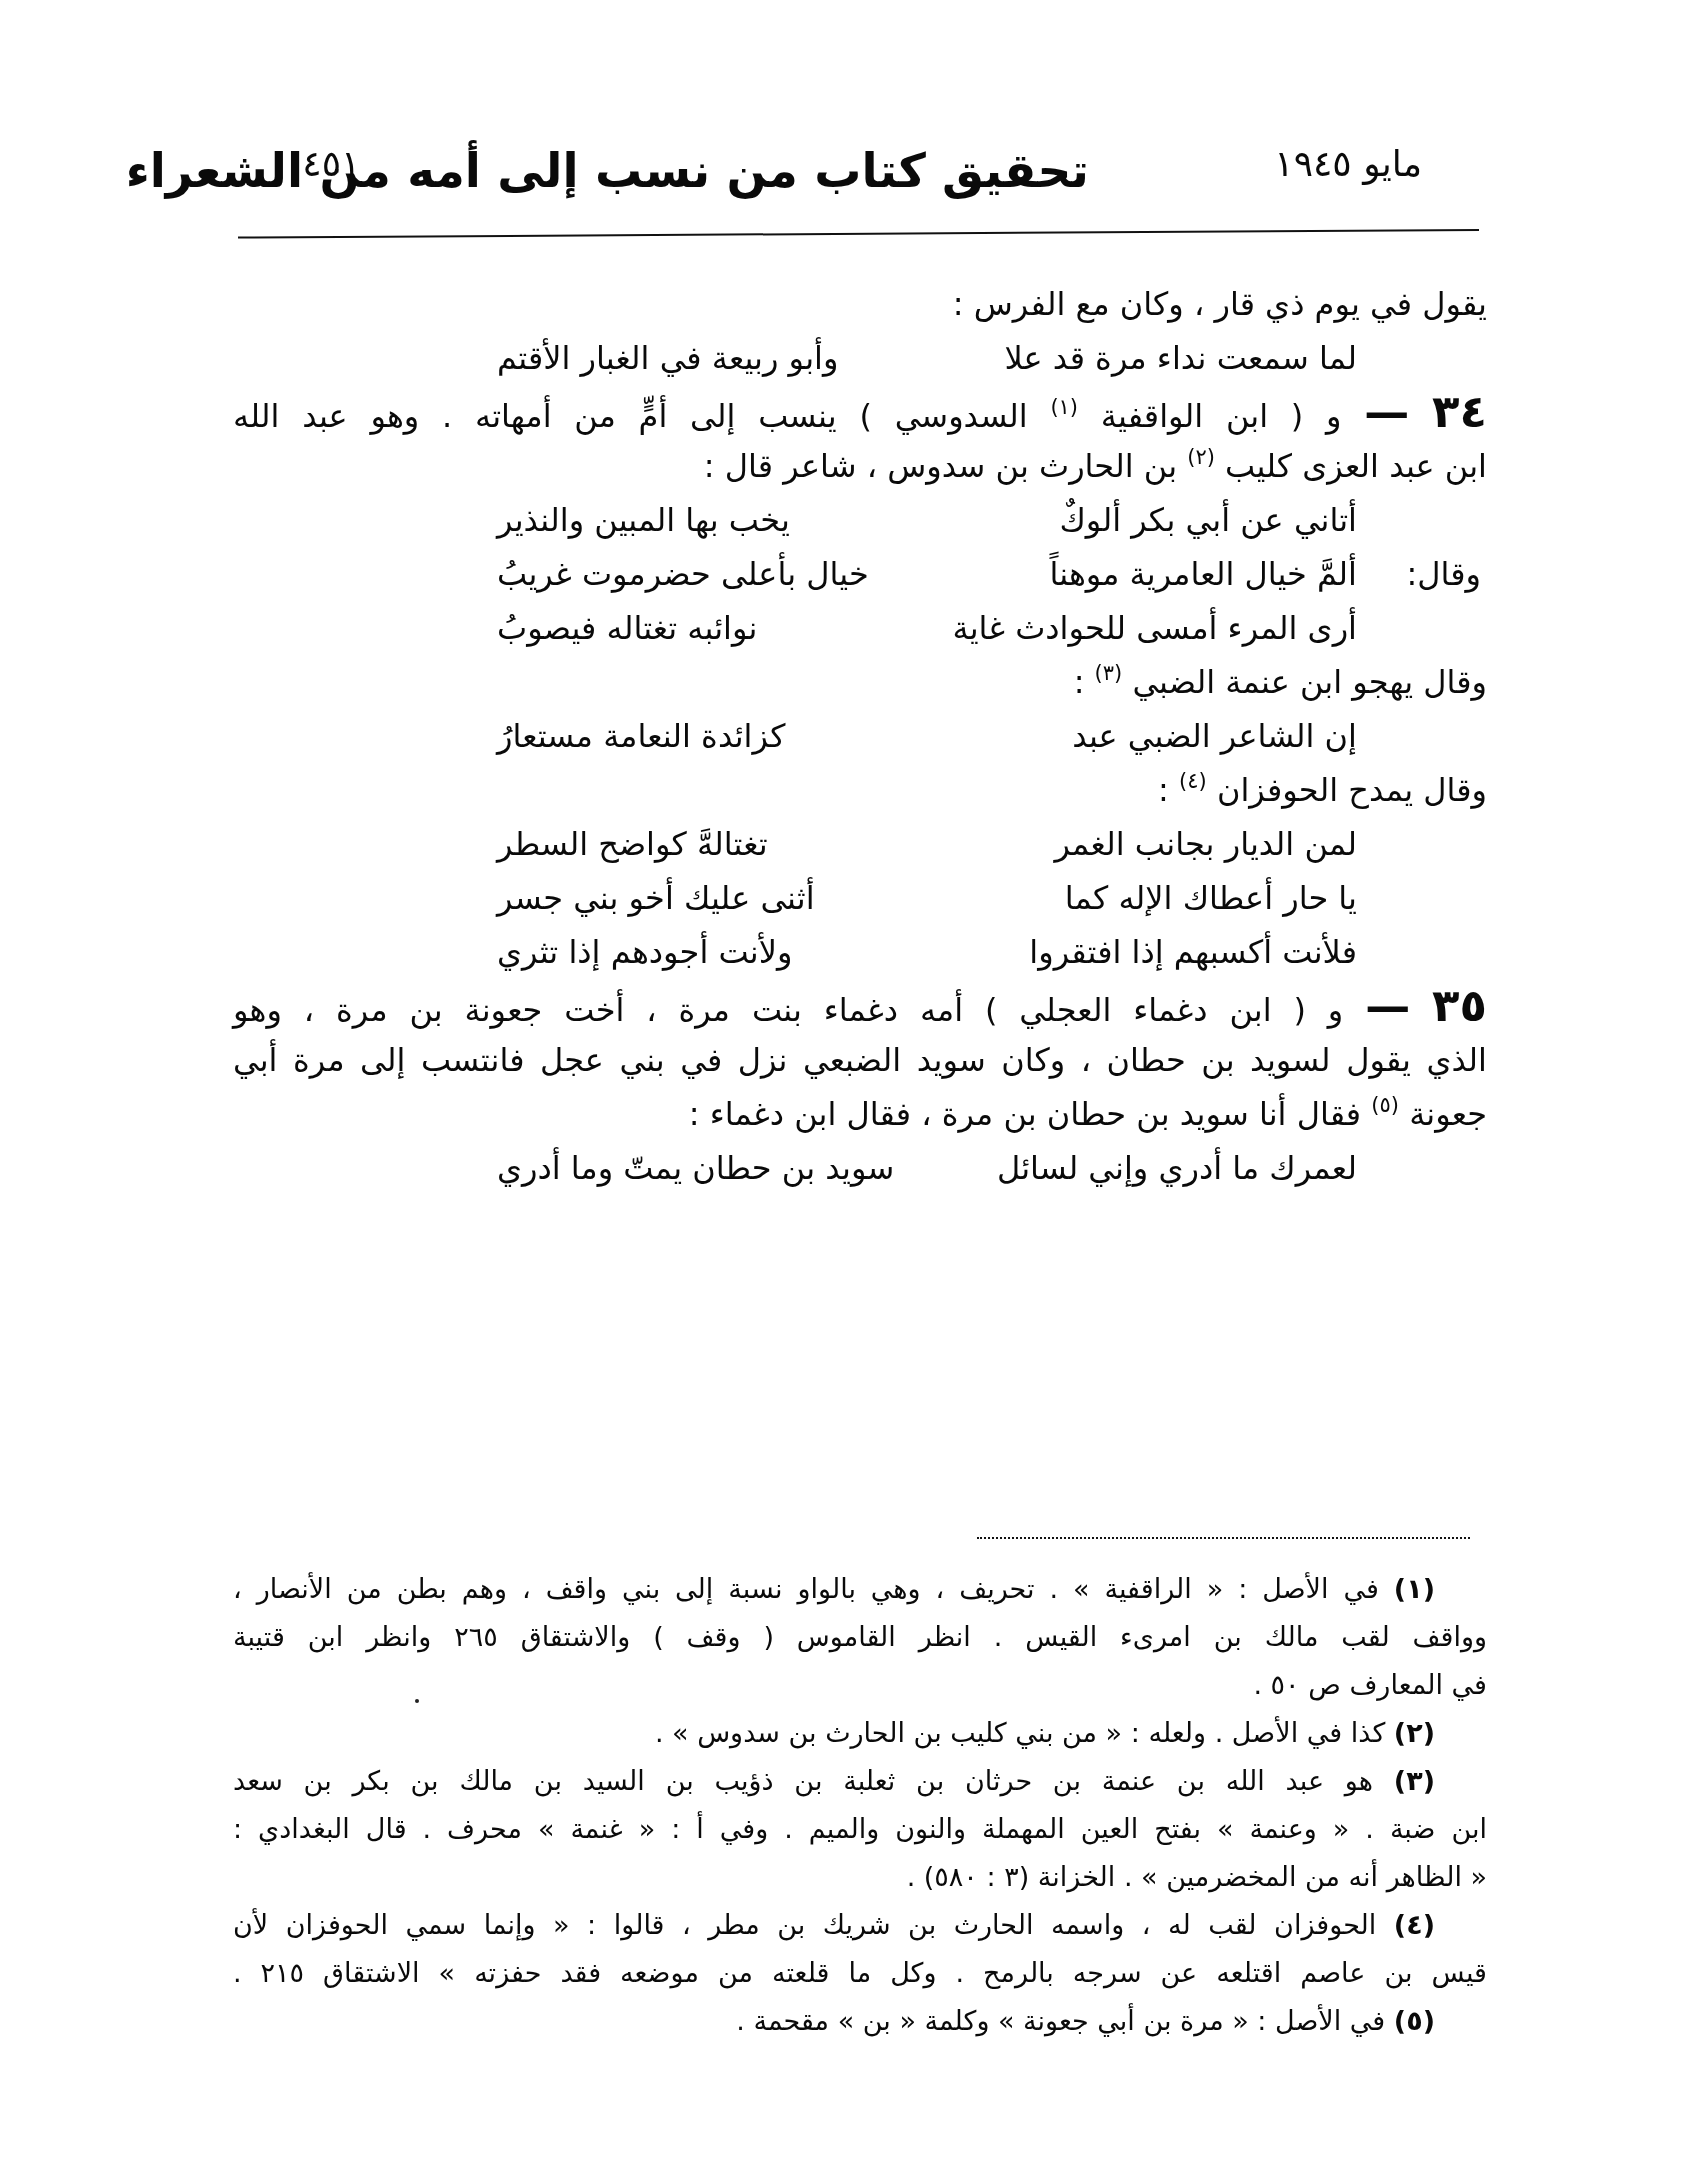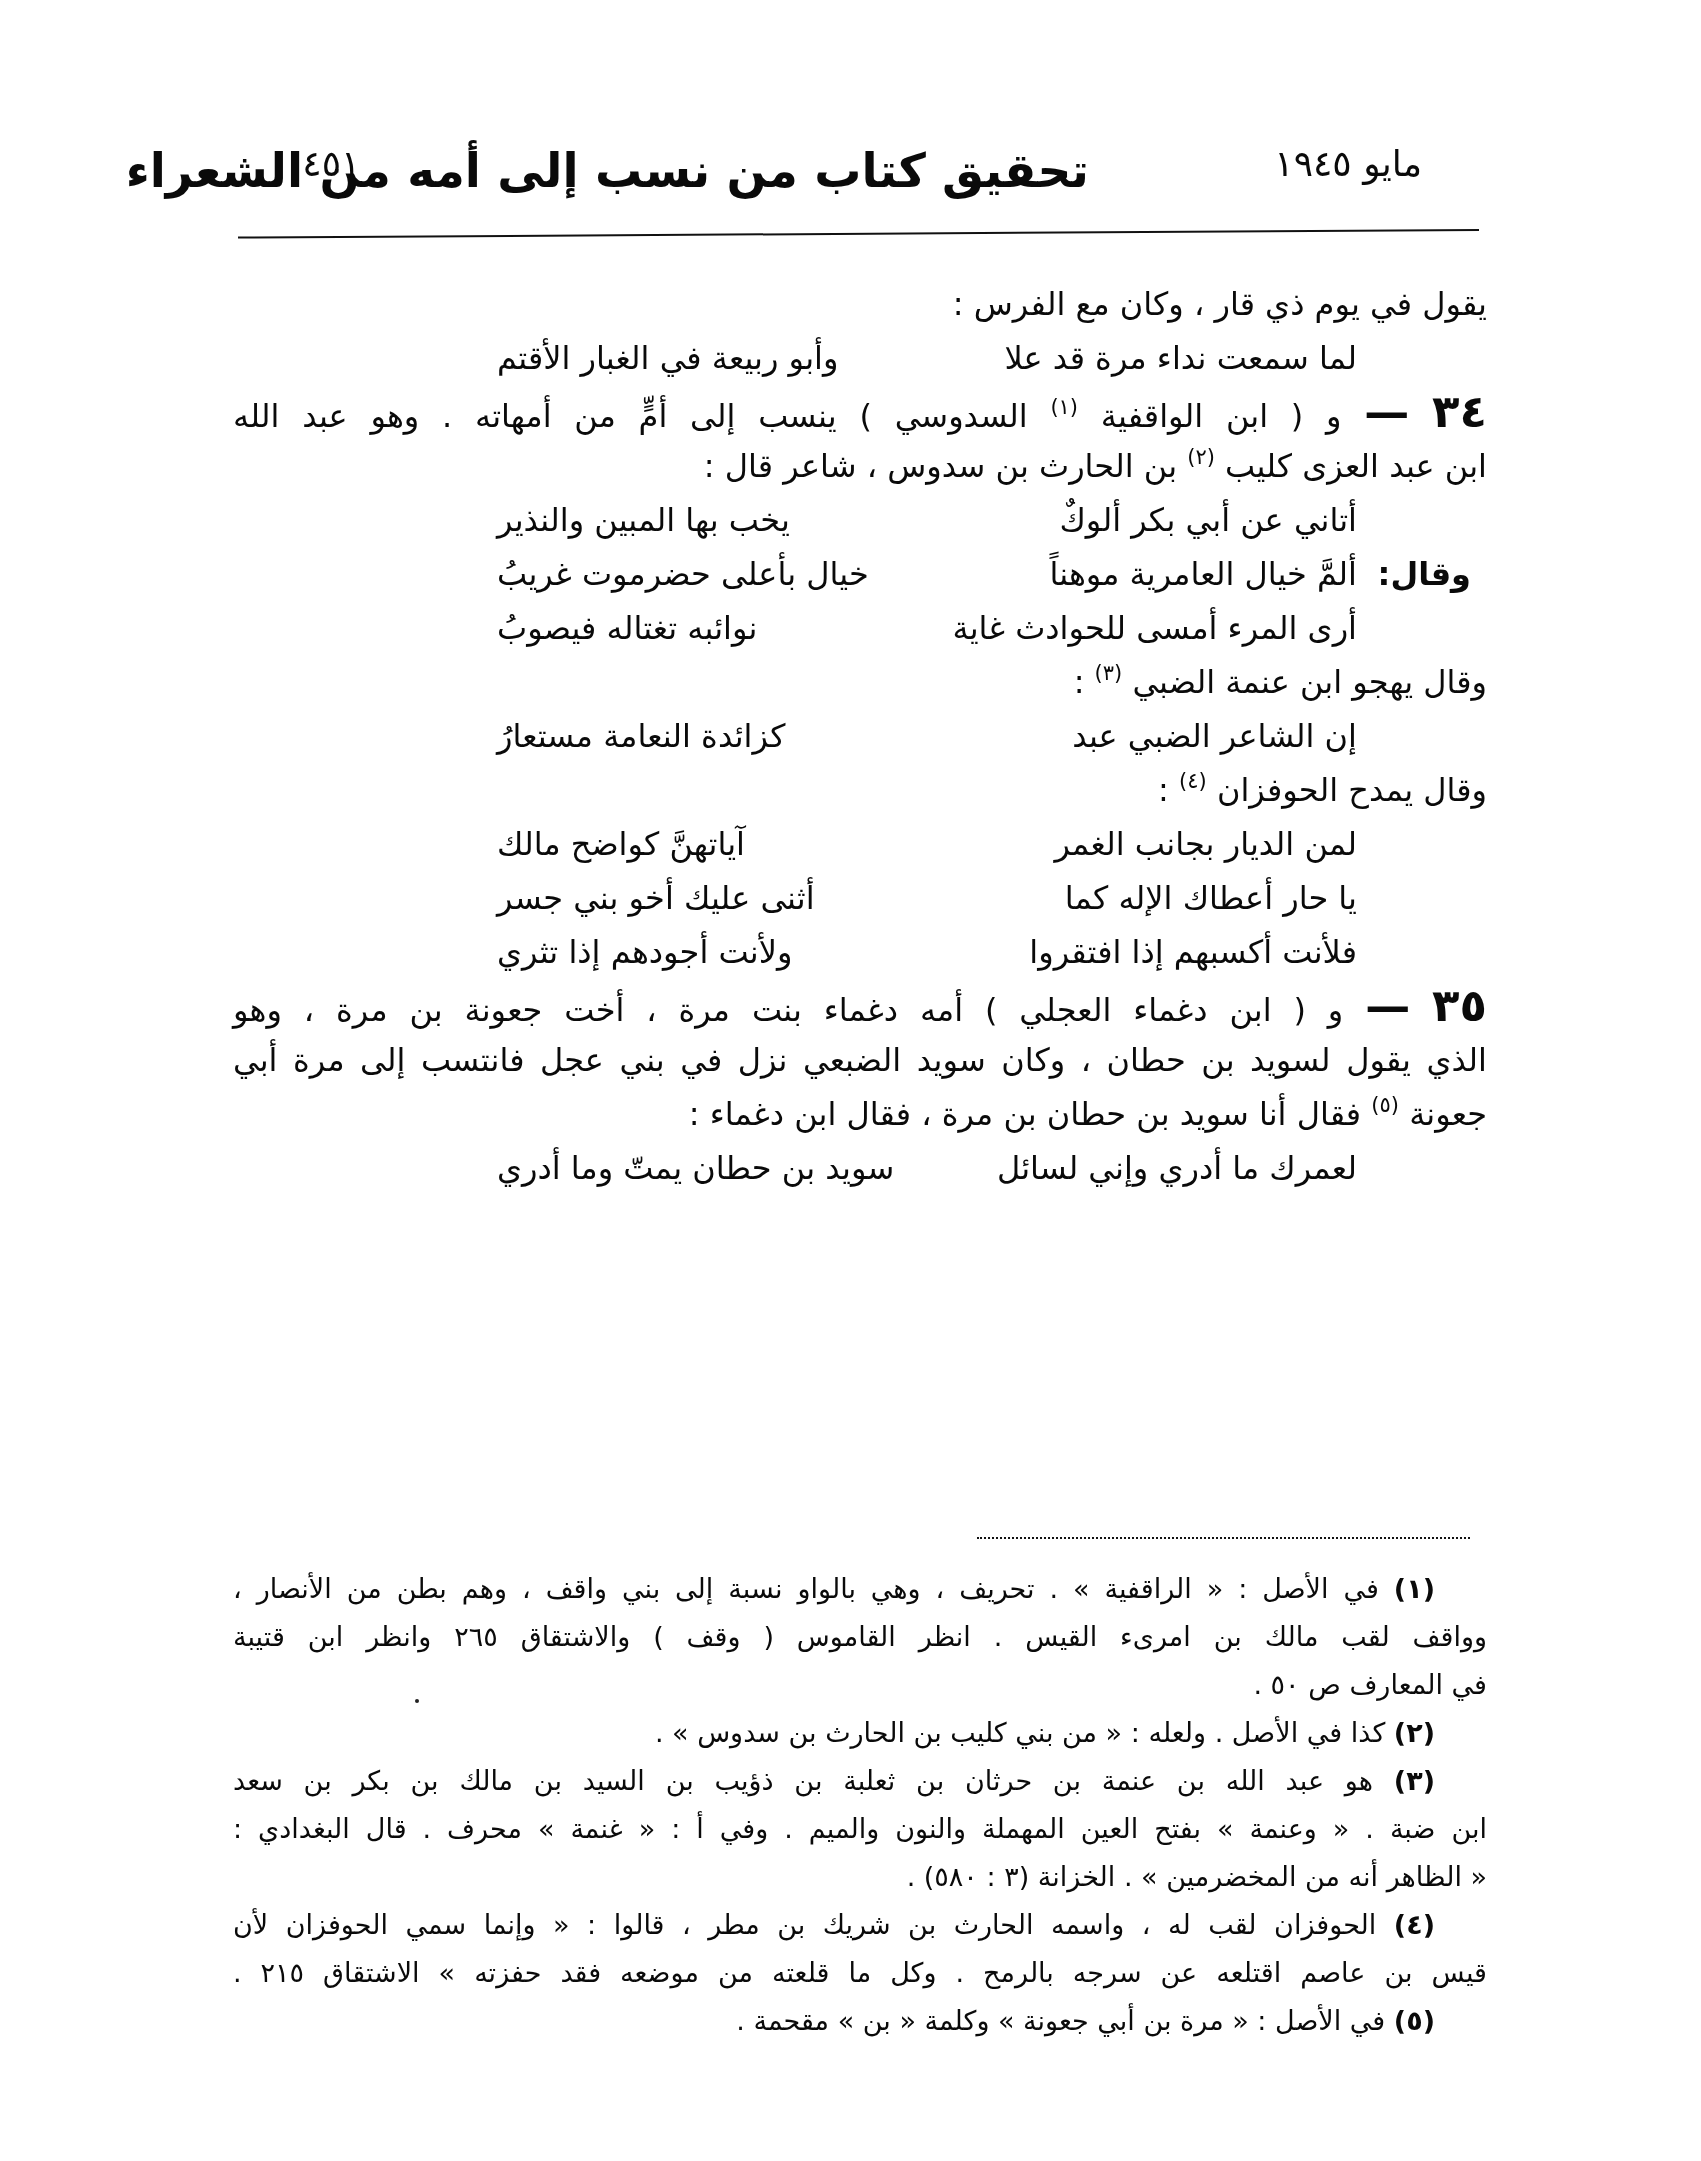--- a/index.html
+++ b/index.html
@@ -87,23 +87,22 @@
       text-align-last: justify;
       white-space: nowrap;
     }
     .verse {
       position: relative;
       height: 54px;
       white-space: nowrap;
     }
     .verse .lead {
       position: absolute;
-      right: 16px;
-      top: 0;
-      font-weight: bold;
+      right: 6px;
+      top: 0;
     }
     .verse .hemi-1 {
       position: absolute;
       right: 130px;
       top: 0;
       width: 389px;
       text-align: right;
     }
     .verse .hemi-2 {
       position: absolute;
@@ -229,21 +228,21 @@
     </div>
 
     <div class="line">
       <span>وقال يمدح الحوفزان</span>
       <span class="fn-ref">(٤)</span>
       <span>:</span>
     </div>
 
     <div class="verse">
       <span class="hemi-1">لمن الديار بجانب الغمر</span>
-      <span class="hemi-2">آياتهنَّ كواضح مالك</span>
+      <span class="hemi-2">تغتالهَّ كواضح السطر</span>
     </div>
 
     <div class="verse">
       <span class="hemi-1">يا حار أعطاك الإله كما</span>
       <span class="hemi-2">أثنى عليك أخو بني جسر</span>
     </div>
 
     <div class="verse">
       <span class="hemi-1">فلأنت أكسبهم إذا افتقروا</span>
       <span class="hemi-2">ولأنت أجودهم إذا تثري</span>

